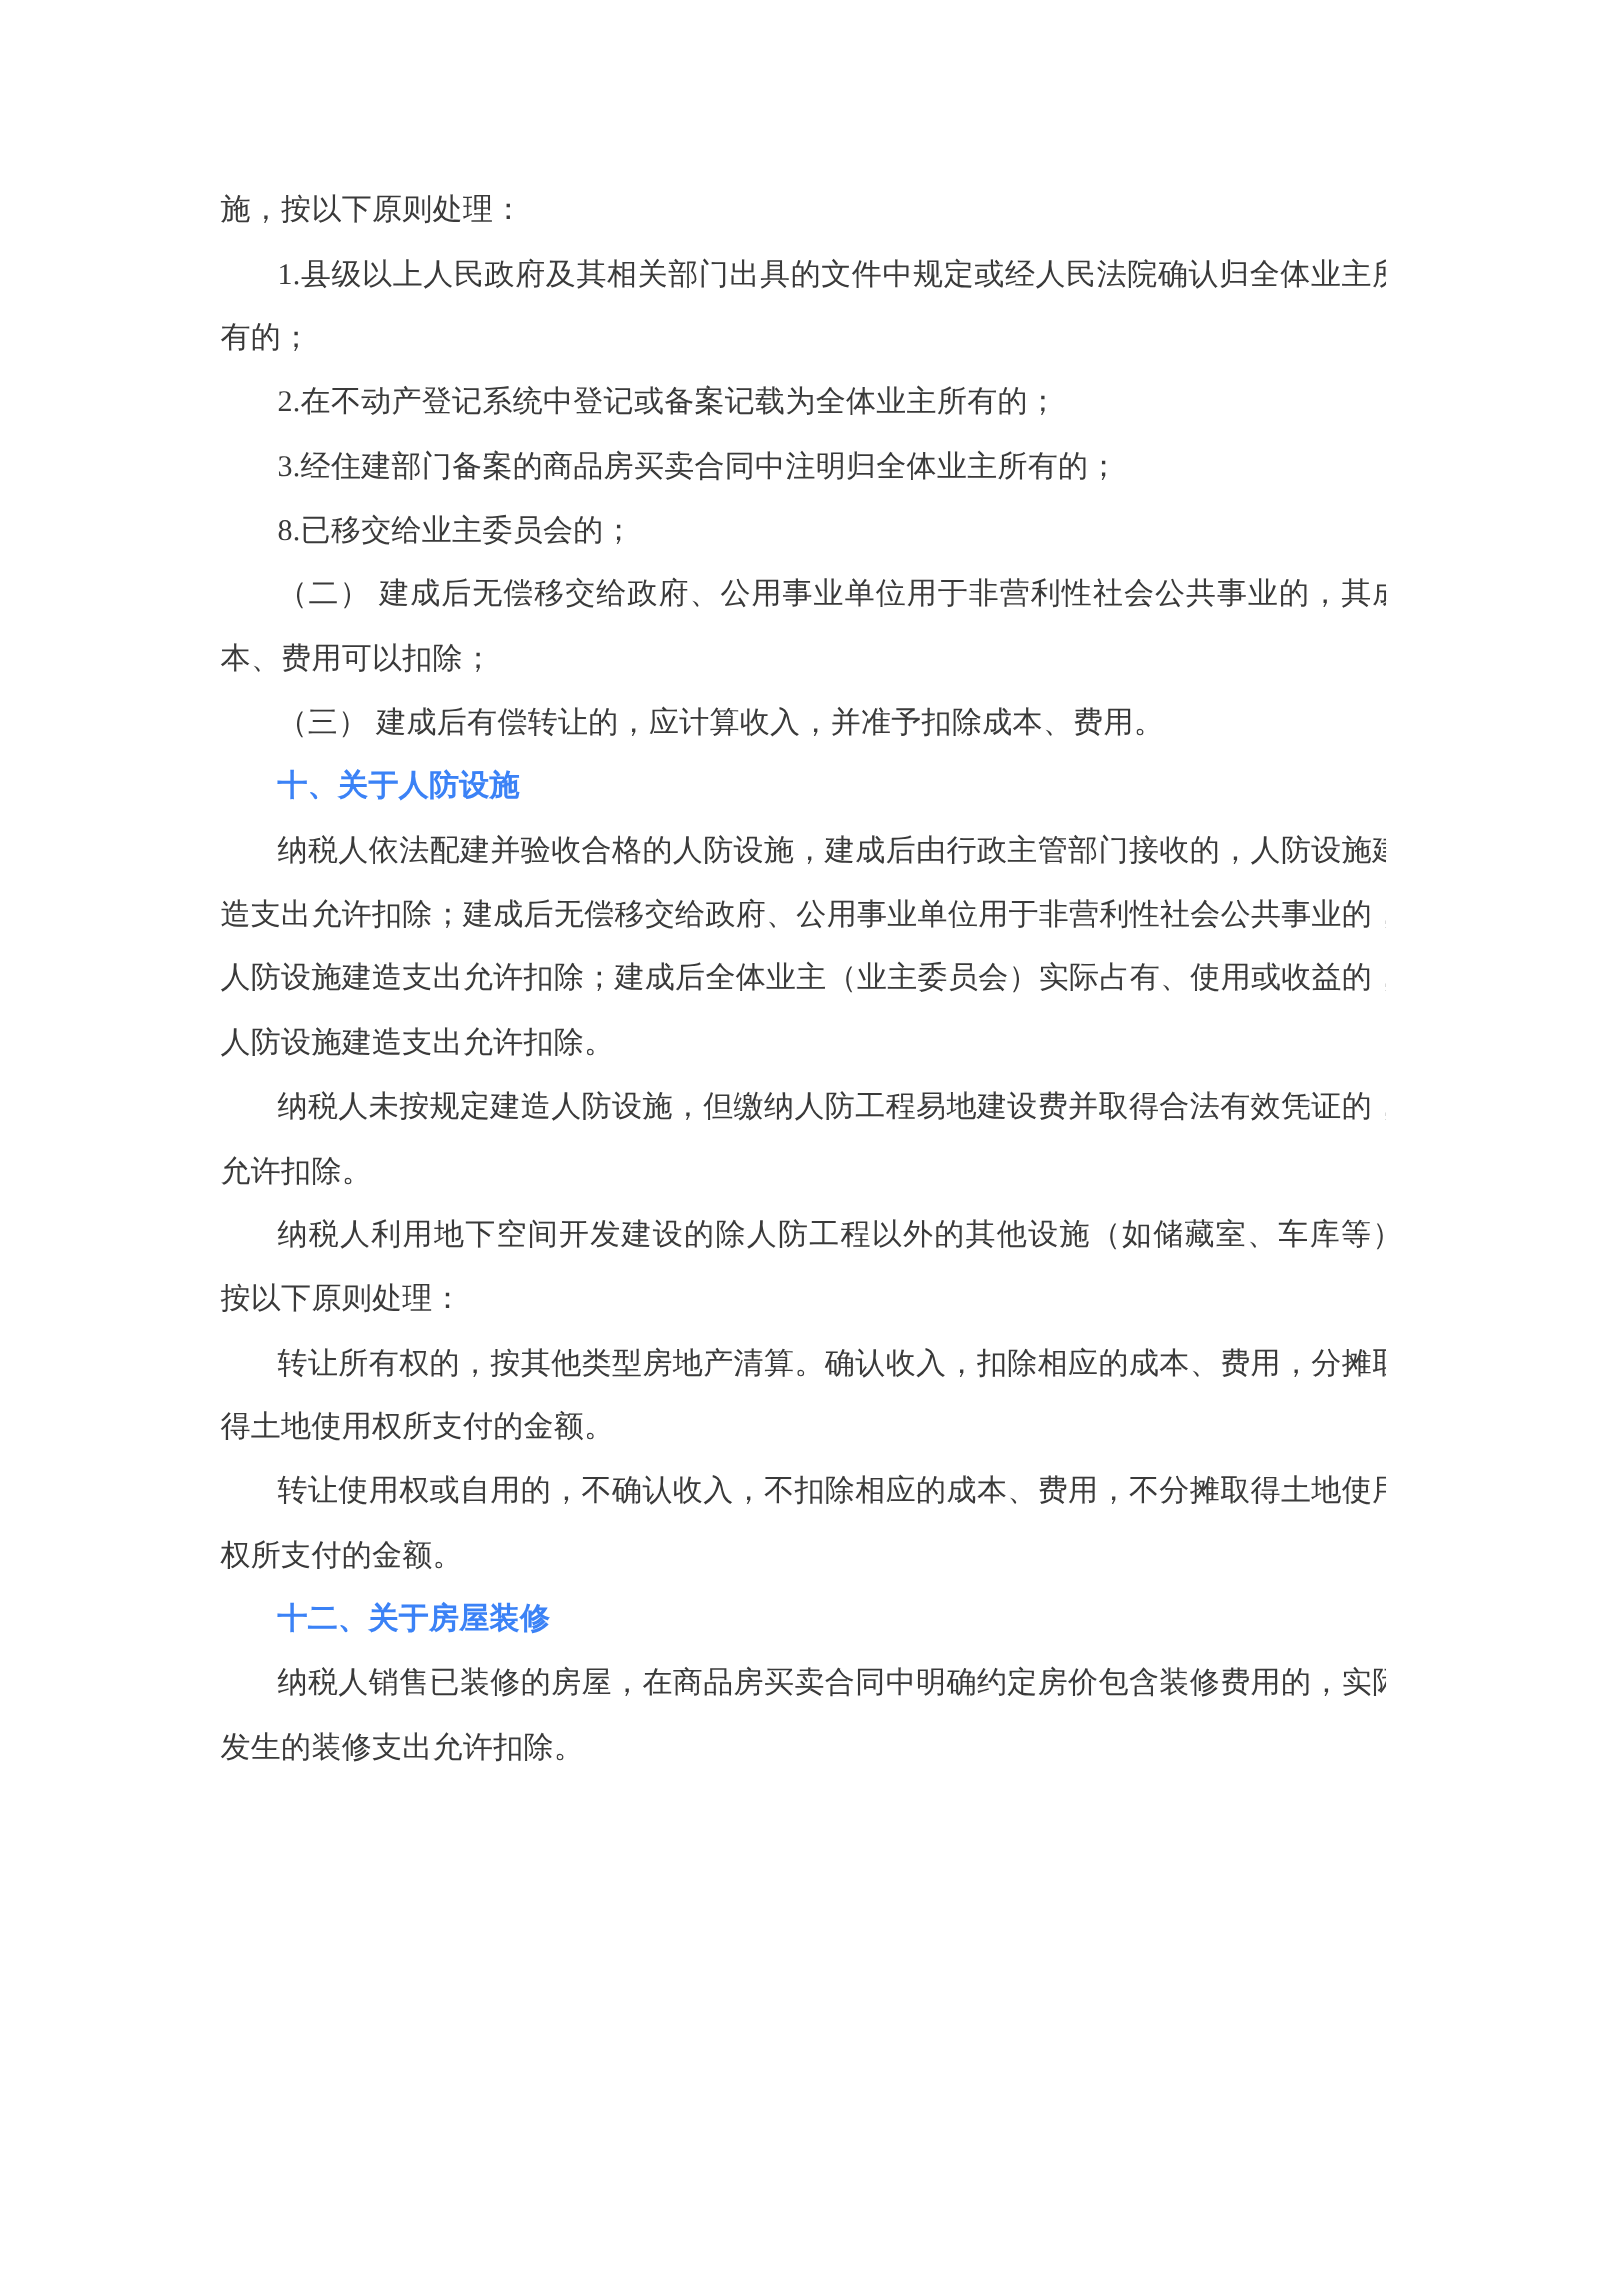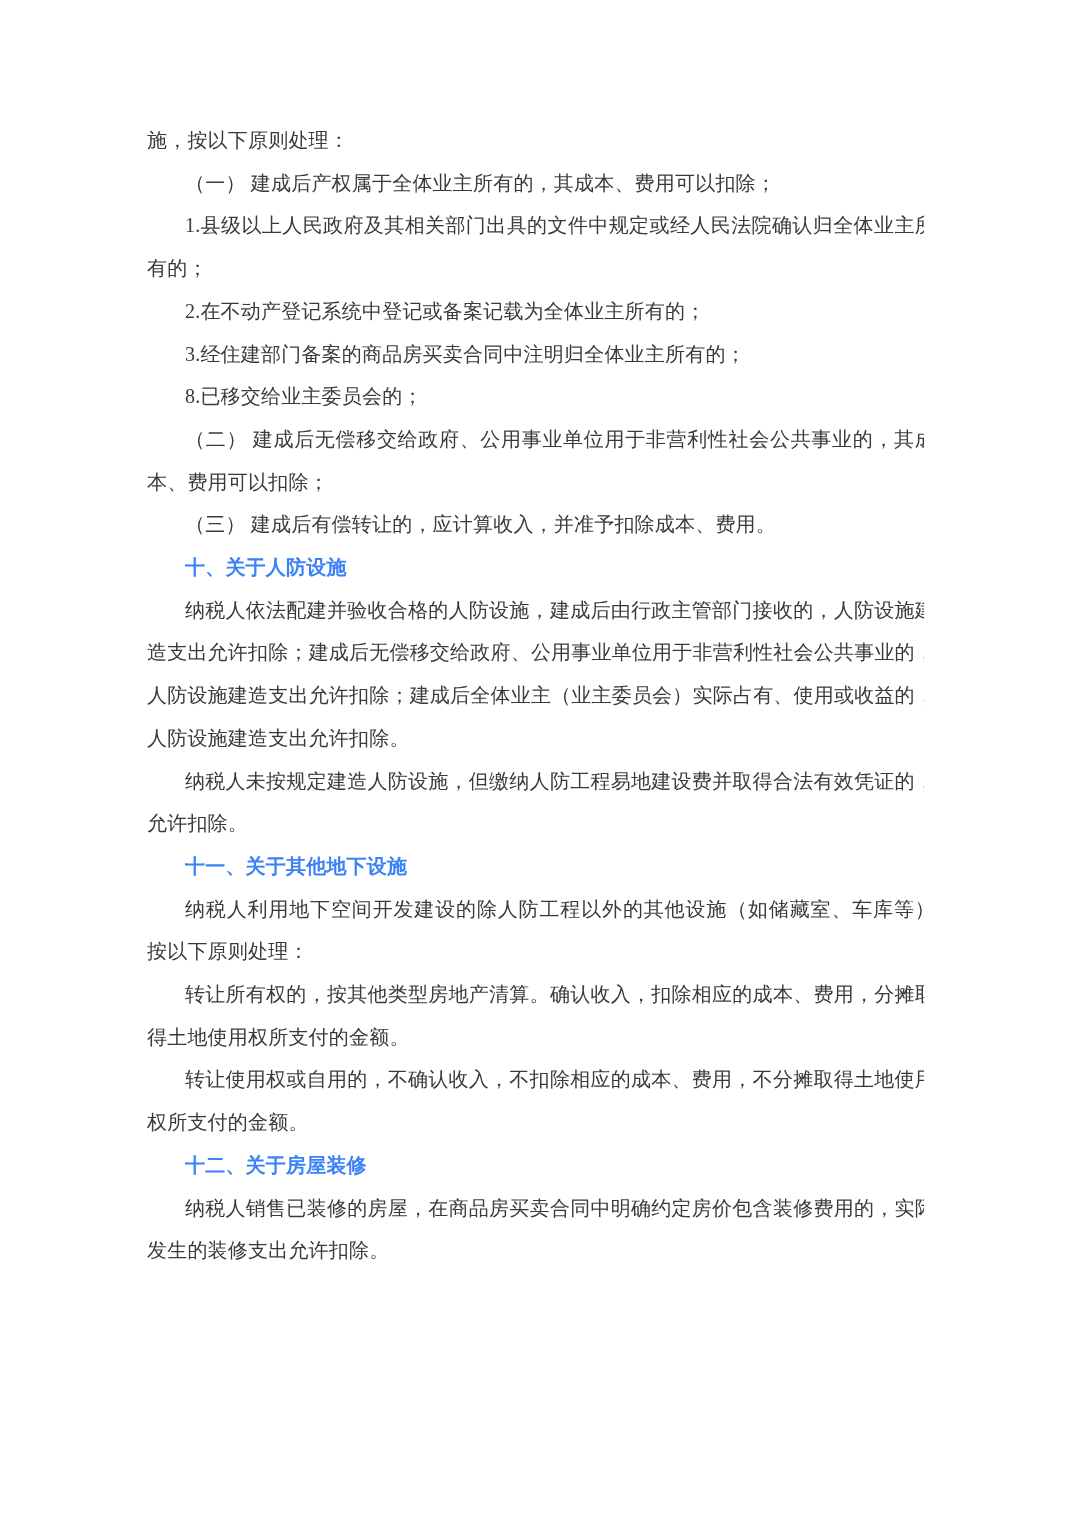--- a/index.html
+++ b/index.html
@@ -40,30 +40,28 @@
     font-weight: bold;
     color: #3b82f6;
   }
 </style>
 </head>
 <body>
 
 <div class="page">
   <div class="content">
     <p class="continuation">施，按以下原则处理：</p>
-    <p class="body">（一） 建成后产权属于全体业主所有的，其成本、费用可以扣除；</p>
     <p class="body">1.县级以上人民政府及其相关部门出具的文件中规定或经人民法院确认归全体业主所有的；</p>
     <p class="body">2.在不动产登记系统中登记或备案记载为全体业主所有的；</p>
     <p class="body">3.经住建部门备案的商品房买卖合同中注明归全体业主所有的；</p>
     <p class="body">8.已移交给业主委员会的；</p>
     <p class="body">（二） 建成后无偿移交给政府、公用事业单位用于非营利性社会公共事业的，其成本、费用可以扣除；</p>
     <p class="body">（三） 建成后有偿转让的，应计算收入，并准予扣除成本、费用。</p>
     <p class="heading">十、关于人防设施</p>
     <p class="body">纳税人依法配建并验收合格的人防设施，建成后由行政主管部门接收的，人防设施建造支出允许扣除；建成后无偿移交给政府、公用事业单位用于非营利性社会公共事业的，人防设施建造支出允许扣除；建成后全体业主（业主委员会）实际占有、使用或收益的，人防设施建造支出允许扣除。</p>
     <p class="body">纳税人未按规定建造人防设施，但缴纳人防工程易地建设费并取得合法有效凭证的，允许扣除。</p>
-    <p class="heading">十一、关于其他地下设施</p>
     <p class="body">纳税人利用地下空间开发建设的除人防工程以外的其他设施（如储藏室、车库等） 按以下原则处理：</p>
     <p class="body">转让所有权的，按其他类型房地产清算。确认收入，扣除相应的成本、费用，分摊取得土地使用权所支付的金额。</p>
     <p class="body">转让使用权或自用的，不确认收入，不扣除相应的成本、费用，不分摊取得土地使用权所支付的金额。</p>
     <p class="heading">十二、关于房屋装修</p>
     <p class="body">纳税人销售已装修的房屋，在商品房买卖合同中明确约定房价包含装修费用的，实际发生的装修支出允许扣除。</p>
   </div>
 </div>
 
 </body></html>

